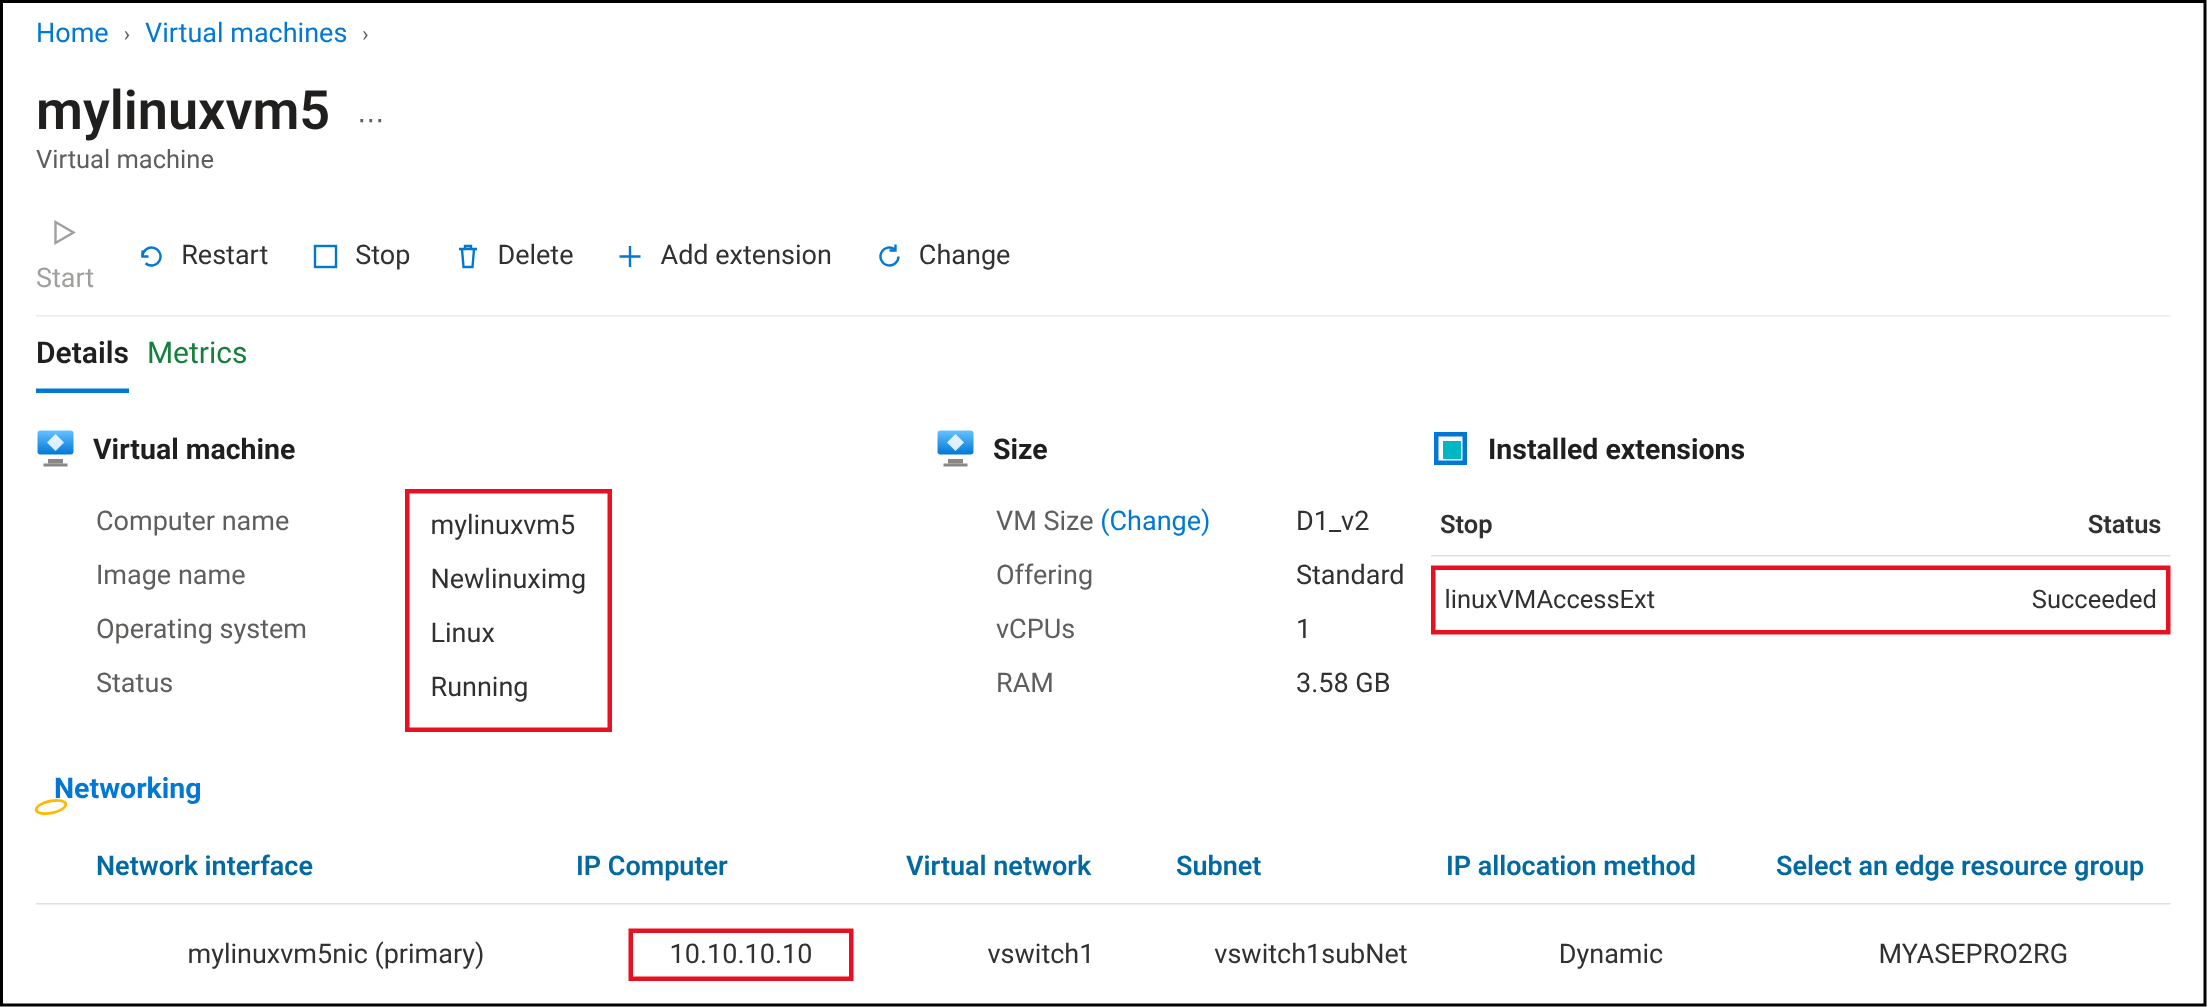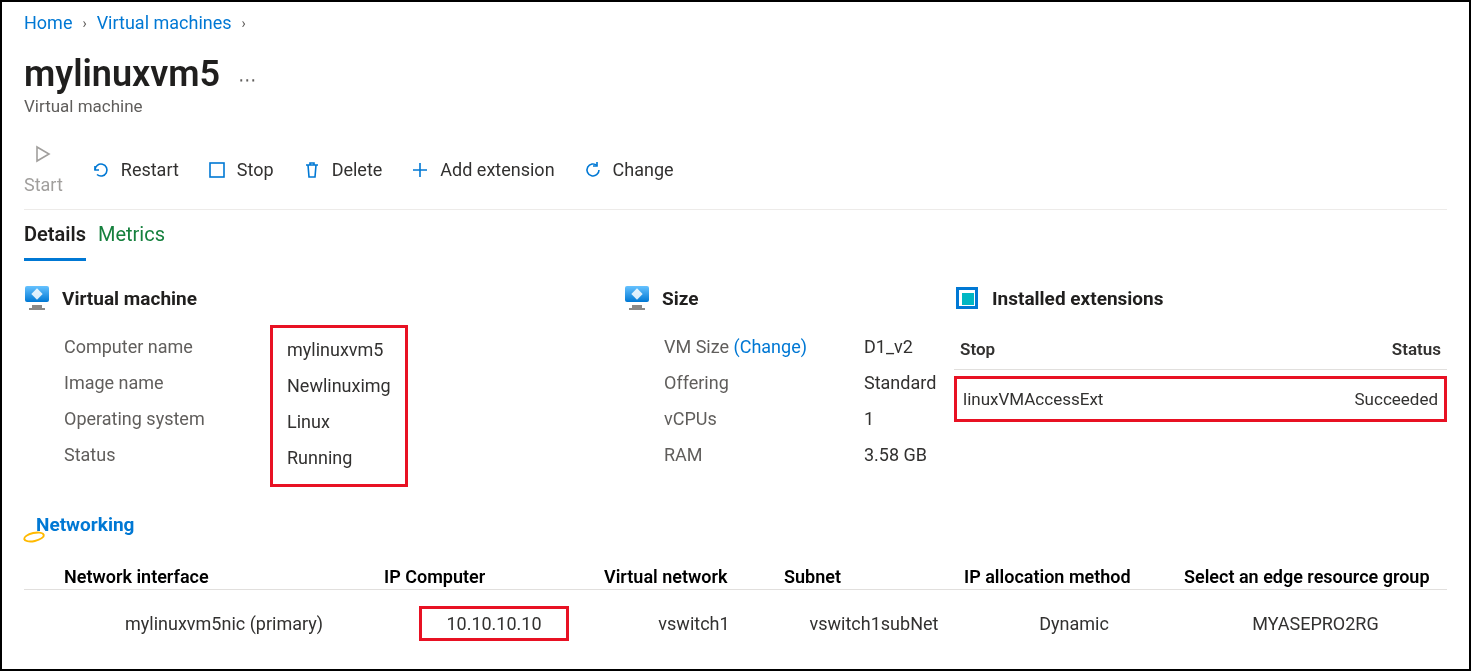--- a/index.html
+++ b/index.html
@@ -64,21 +64,21 @@
   .ext-head, .ext-row { display: flex; justify-content: space-between; padding: 10px 6px; }
   .ext-head { font-weight: 600; color: #323130; border-bottom: 1px solid #e1dfdd; }
   .ext-row { border: 3px solid #e81123; margin-top: 6px; }
 
   
   .networking { margin-top: 26px; }
   .net-head { display: flex; align-items: center; gap: 12px; font-weight: 700; font-size: 19px; color: #0078d4; cursor: pointer; }
 
   .net-table { margin-top: 30px; width: 100%; }
   .net-thead, .net-trow { display: flex; align-items: center; font-size: 18px; }
-  .net-thead { font-weight: 600; color: #000000; padding-bottom: 2px; border-bottom: 1px solid #e1dfdd; }
+  .net-thead { font-weight: 600; color: #0369a1; padding-bottom: 14px; border-bottom: 1px solid #e1dfdd; }
   .net-trow { padding-top: 16px; text-align: center; }
   .nc1 { width: 360px; padding-left: 40px;}
   .nc2 { width: 220px; }
   .nc3 { width: 180px; }
   .nc4 { width: 180px; }
   .nc5 { width: 220px; }
   .nc6 { flex: 1; }
 
   .ip-highlight { border: 3px solid #e81123; padding: 4px 24px; display: inline-block; }
 

